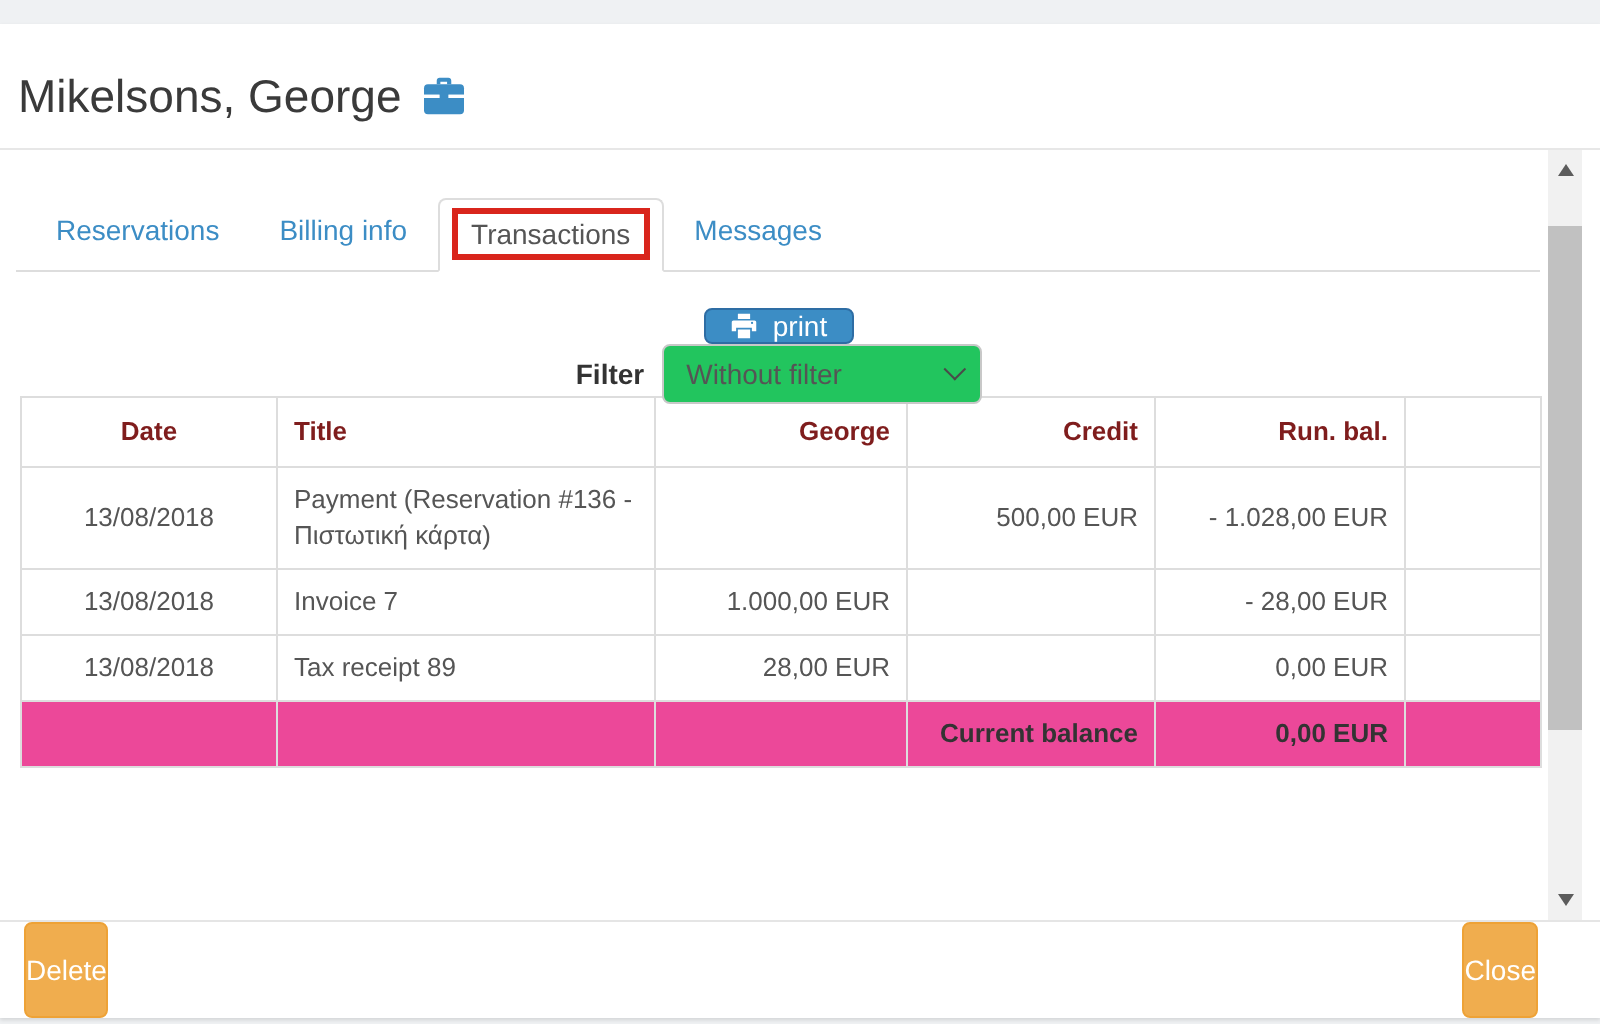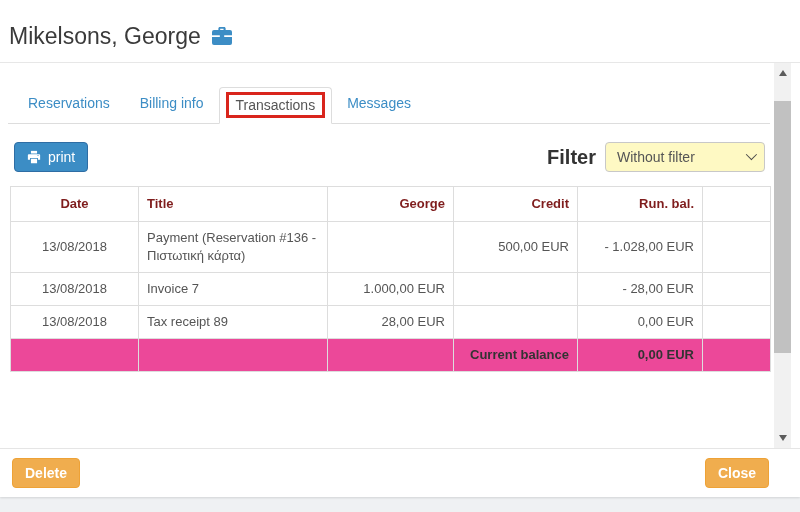--- a/index.html
+++ b/index.html
@@ -13,21 +13,21 @@
   }
   *{box-sizing:border-box;}
   html,body{margin:0;padding:0;}
   body{
     width:800px;height:512px;position:relative;overflow:hidden;
     background:var(--page-bg);
     font-family:"Liberation Sans","DejaVu Sans",sans-serif;
     -webkit-font-smoothing:antialiased;
   }
   .modal{
-    position:absolute;top:0;left:0;width:800px;height:497px;background:#fff;
+    position:absolute;top:12px;left:0;width:800px;height:497px;background:#fff;
     box-shadow:0 1px 2px rgba(0,0,0,.12);
   }
   
   .title-bar{height:62px;}
   .page-title{
     margin:0;padding:23px 0 0 9px;font-size:23px;font-weight:400;color:#3a3a3a;
     display:flex;align-items:center;gap:10px;line-height:26px;
   }
   
   .modal-body{position:relative;height:386px;border-top:1px solid #e7e7e7;overflow:hidden;background:#fff;}
@@ -42,30 +42,30 @@
     text-decoration:none;cursor:pointer;line-height:17px;
   }
   .nav-tabs li.active a{
     background:#fff;border:1px solid #ddd;border-bottom-color:#fff;
     border-radius:4px 4px 0 0;color:#555;padding:4px 6px 5px 6px;
   }
   .annotation-box{
     display:inline-block;border:3px solid var(--annotation);padding:2px 7px;line-height:16px;
   }
   
-  .toolbar{display:flex;justify-content:space-between;align-items:center;margin:18px 35px 0 14px;height:30px;}
+  .toolbar{display:flex;justify-content:space-between;align-items:center;margin:18px 35px 0 14px;height:30px;flex-direction:column;}
   .btn-print{
     display:inline-flex;align-items:center;gap:7px;height:30px;
     background:var(--accent);border:1px solid var(--accent-border);border-radius:4px;
     color:#fff;font-size:14px;padding:0 12px;cursor:pointer;font-family:inherit;
   }
   .filter-group{display:flex;align-items:center;gap:9px;}
-  .filter-label{font-size:20px;font-weight:bold;color:#333;}
+  .filter-label{font-size:14px;font-weight:bold;color:#333;}
   .filter-select{
-    width:160px;height:30px;border:1px solid #c8c8c8;border-radius:4px;background:#fef9c3;
+    width:160px;height:30px;border:1px solid #c8c8c8;border-radius:4px;background:#22c55e;
     font-size:14px;color:#555;padding:0 10px 0 11px;display:flex;align-items:center;
     justify-content:space-between;cursor:pointer;
   }
   .chevron-down{
     width:8px;height:8px;border-right:1.5px solid #4a4a4a;border-bottom:1.5px solid #4a4a4a;
     transform:rotate(45deg) translateY(-2px);margin-top:-3px;
   }
   
   .tx-table{
     margin:14px 0 0 10px;width:760px;border-collapse:collapse;table-layout:fixed;
@@ -93,21 +93,21 @@
   .tri-down{width:0;height:0;border-left:4.5px solid transparent;border-right:4.5px solid transparent;border-top:6px solid #5c5c5c;}
   .sb-thumb{position:absolute;top:38px;left:0;width:17px;height:252px;background:#c1c1c1;cursor:grab;}
   
   .modal-footer{
     position:absolute;top:448px;left:0;width:100%;height:49px;background:#fff;
     border-top:1px solid #e5e5e5;display:flex;align-items:center;
     justify-content:space-between;padding:0 31px 0 12px;
   }
   .btn-warn{
     background:var(--warning);border:1px solid var(--warning-border);border-radius:4px;
-    color:#fff;font-size:14px;padding:5px 12px;height:30px;cursor:pointer;font-family:inherit;font-weight:bold;
+    color:#fff;font-size:14px;padding:5px 0;height:48px;cursor:pointer;font-family:inherit;
   }
 </style>
 </head>
 <body>
 
 <div class="modal">
 
   <div class="title-bar">
     <h1 class="page-title">
       <span>Mikelsons, George</span>

